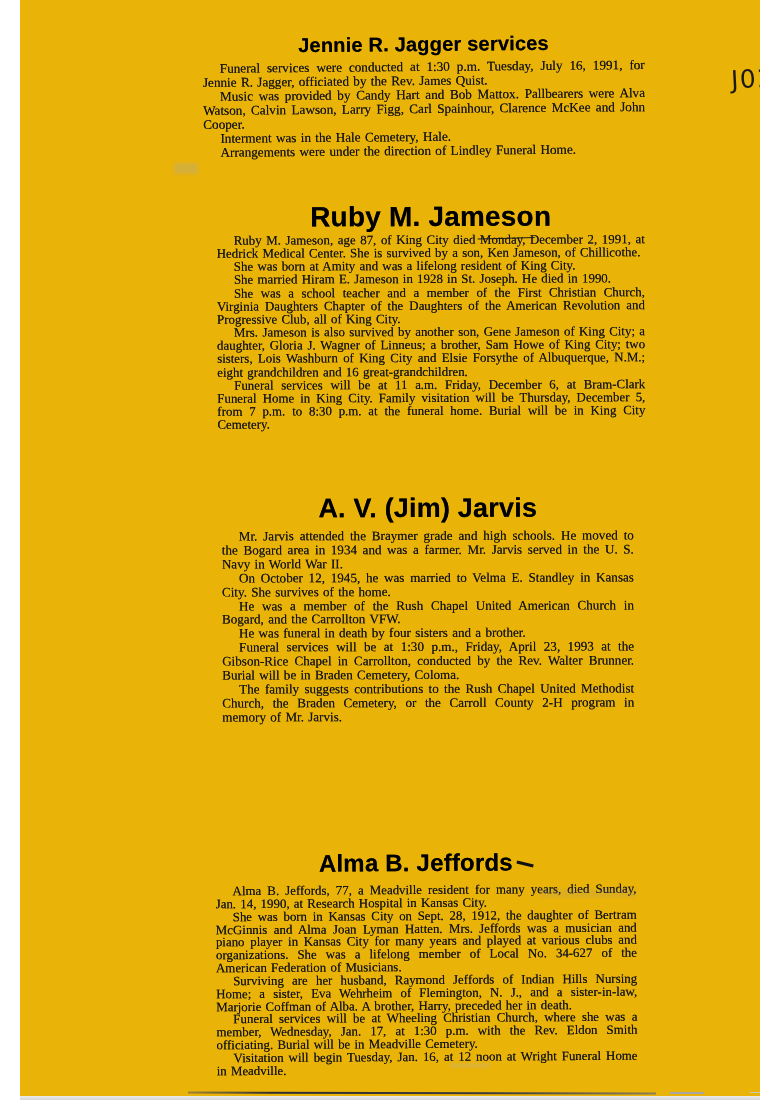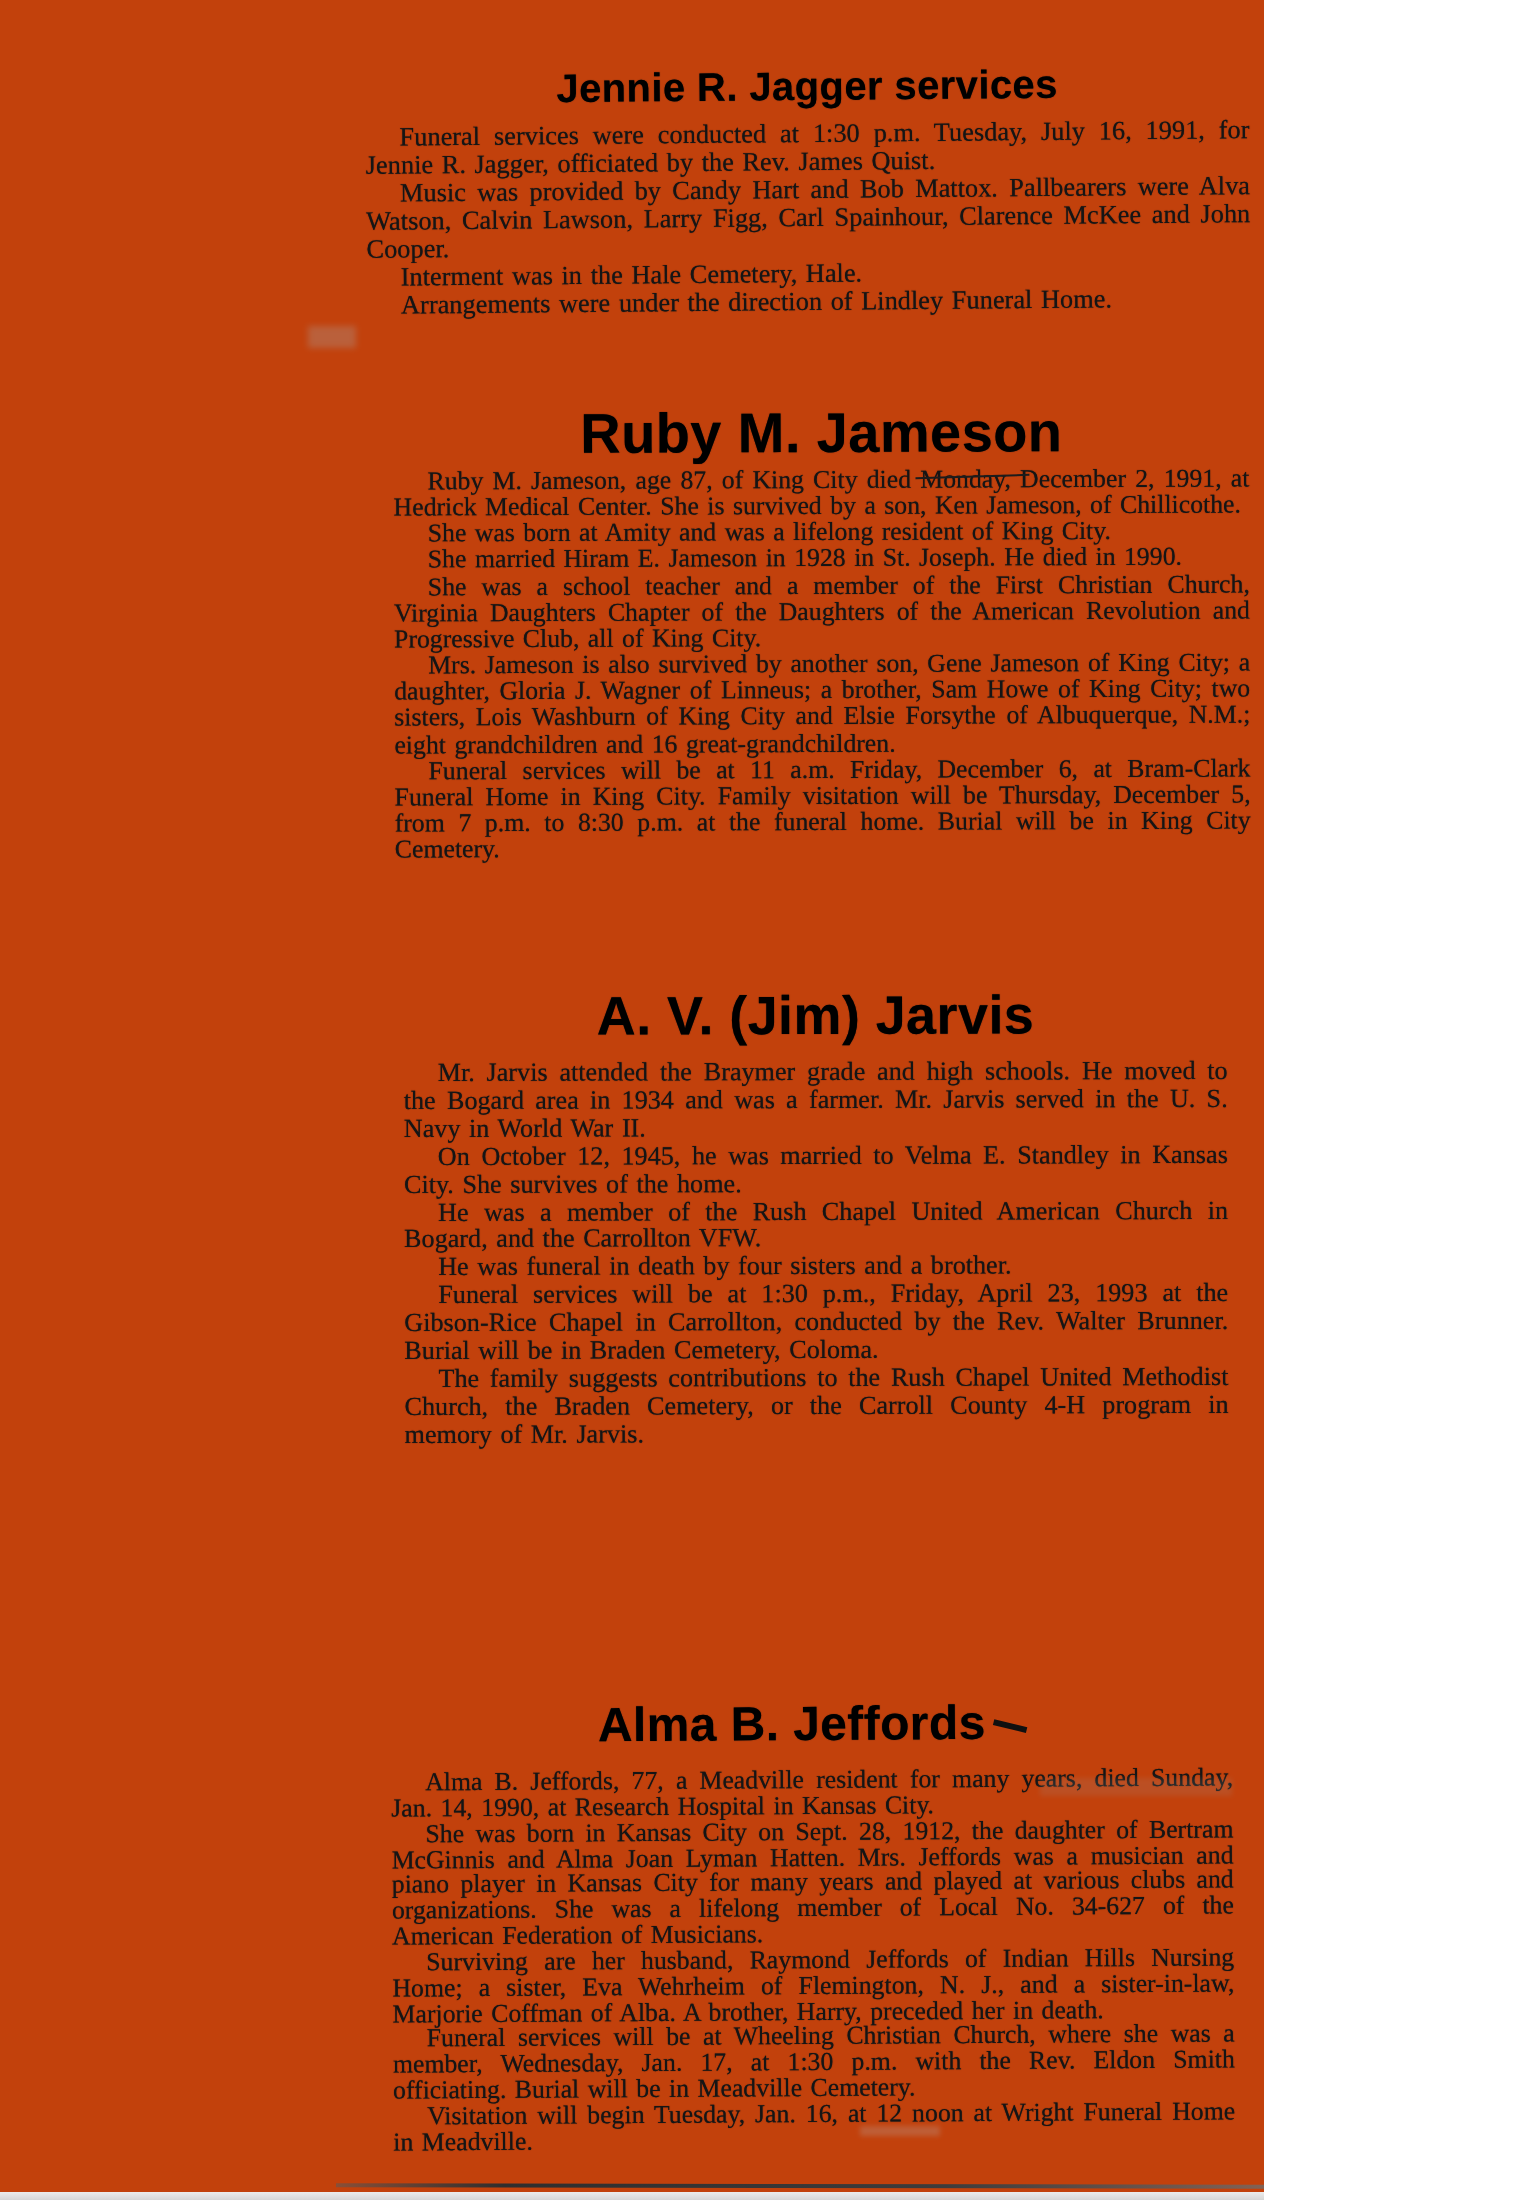--- a/index.html
+++ b/index.html
@@ -5,27 +5,28 @@
   html, body {
     margin: 0;
     padding: 0;
     width: 760px;
     height: 1100px;
     background: #ffffff;
     overflow: hidden;
   }
   .page {
     position: relative;
-    width: 632px;
+    width: 741px;
     height: 1100px;
-    background: #c2410c;
+    background: #eab308;
     overflow: hidden;
     font-family: "Liberation Serif", serif;
     color: #151515;
     text-shadow: 0 0 0.5px rgba(25,25,25,0.85);
+    margin-left: 20px;
   }
   .obit {
     position: absolute;
     text-align: justify;
   }
   .obit h2 {
     font-family: "Liberation Sans", sans-serif;
     font-weight: bold;
     color: #000;
     text-align: center;
@@ -158,21 +159,21 @@
     <p>Funeral services will be at 11 a.m. Friday, December 6, at Bram-Clark Funeral Home in King City. Family visitation will be Thursday, December 5, from 7 p.m. to 8:30 p.m. at the funeral home. Burial will be in King City Cemetery.</p>
   </section>
 
   <section class="obit o3">
     <h2><span>A. V. (Jim) Jarvis</span></h2>
     <p>Mr. Jarvis attended the Braymer grade and high schools. He moved to the Bogard area in 1934 and was a farmer. Mr. Jarvis served in the U. S. Navy in World War II.</p>
     <p>On October 12, 1945, he was married to Velma E. Standley in Kansas City. She survives of the home.</p>
     <p>He was a member of the Rush Chapel United American Church in Bogard, and the Carrollton VFW.</p>
     <p>He was funeral in death by four sisters and a brother.</p>
     <p>Funeral services will be at 1:30 p.m., Friday, April 23, 1993 at the Gibson-Rice Chapel in Carrollton, conducted by the Rev. Walter Brunner. Burial will be in Braden Cemetery, Coloma.</p>
-    <p>The family suggests contributions to the Rush Chapel United Methodist Church, the Braden Cemetery, or the Carroll County 4-H program in memory of Mr. Jarvis.</p>
+    <p>The family suggests contributions to the Rush Chapel United Methodist Church, the Braden Cemetery, or the Carroll County 2-H program in memory of Mr. Jarvis.</p>
   </section>
 
   <section class="obit o4">
     <h2><span>Alma B. Jeffords</span><span class="title-stroke"></span></h2>
     <p>Alma B. Jeffords, 77, a Meadville resident for many years, died Sunday, Jan. 14, 1990, at Research Hospital in Kansas City.</p>
     <p>She was born in Kansas City on Sept. 28, 1912, the daughter of Bertram McGinnis and Alma Joan Lyman Hatten. Mrs. Jeffords was a musician and piano player in Kansas City for many years and played at various clubs and organizations. She was a lifelong member of Local No. 34-627 of the American Federation of Musicians.</p>
     <p>Surviving are her husband, Raymond Jeffords of Indian Hills Nursing Home; a sister, Eva Wehrheim of Flemington, N. J., and a sister-in-law, Marjorie Coffman of Alba. A brother, Harry, preceded her in death.</p>
     <p>Funeral services will be at Wheeling Christian Church, where she was a member, Wednesday, Jan. 17, at 1:30 p.m. with the Rev. Eldon Smith officiating. Burial will be in Meadville Cemetery.</p>
     <p>Visitation will begin Tuesday, Jan. 16, at 12 noon at Wright Funeral Home in Meadville.</p>
   </section>

